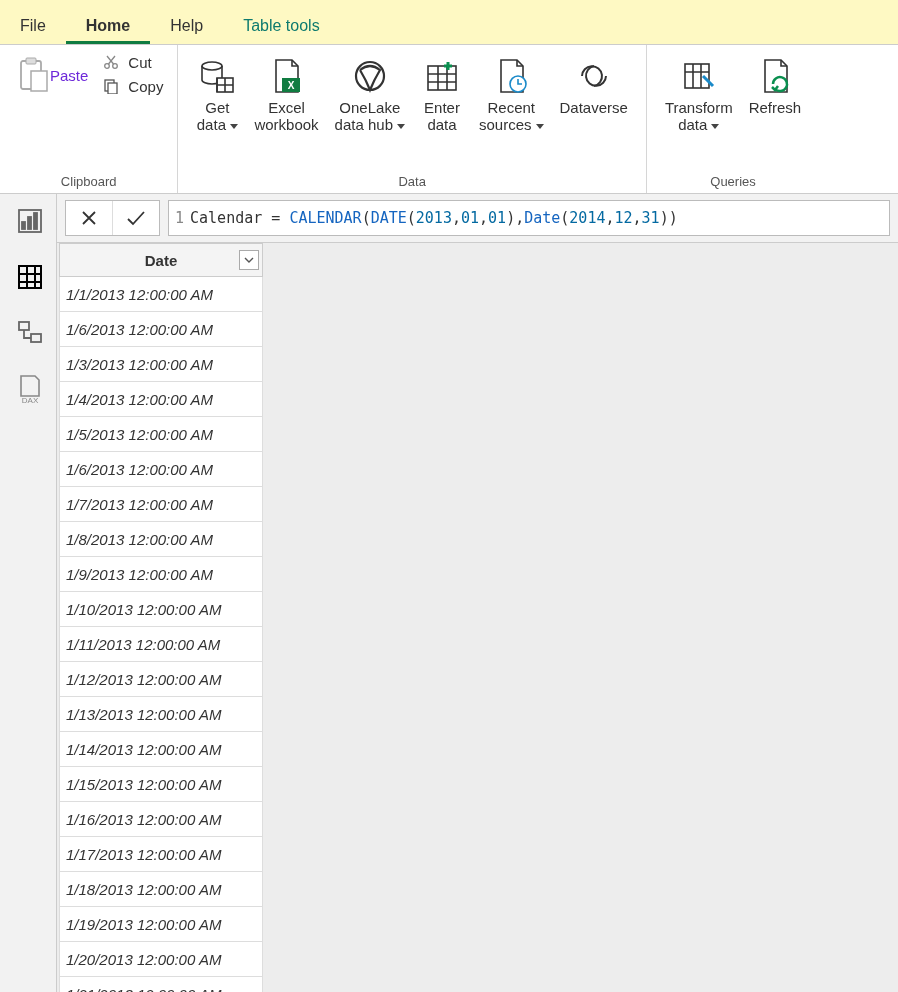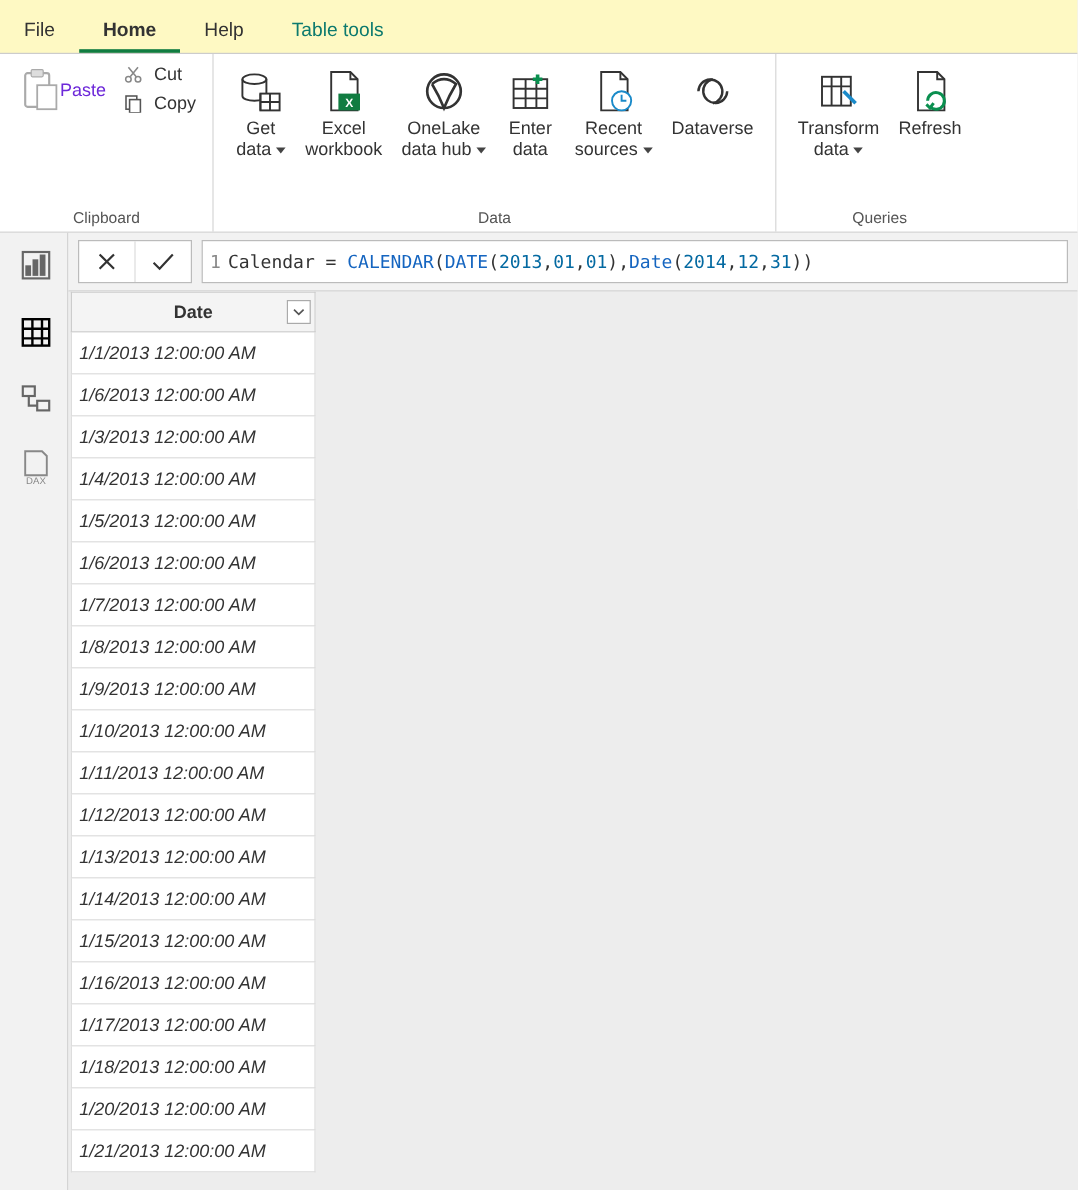--- a/index.html
+++ b/index.html
@@ -308,20 +308,23 @@
             <tr>
               <td>1/16/2013 12:00:00 AM</td>
             </tr>
             <tr>
               <td>1/17/2013 12:00:00 AM</td>
             </tr>
             <tr>
               <td>1/18/2013 12:00:00 AM</td>
             </tr>
             <tr>
+              <td>1/19/2013 12:00:00 AM</td>
+            </tr>
+            <tr>
               <td>1/20/2013 12:00:00 AM</td>
             </tr>
             <tr>
               <td>1/21/2013 12:00:00 AM</td>
             </tr>
           </tbody>
       </table>
     </div>
   </div>
 </div>

